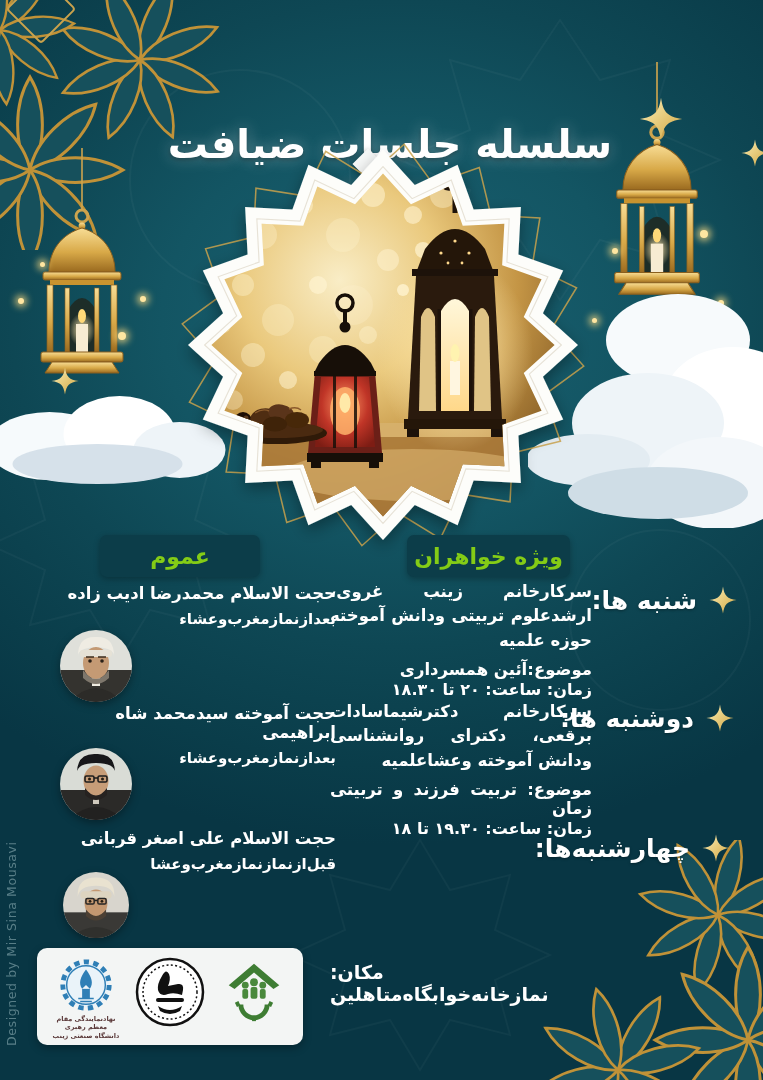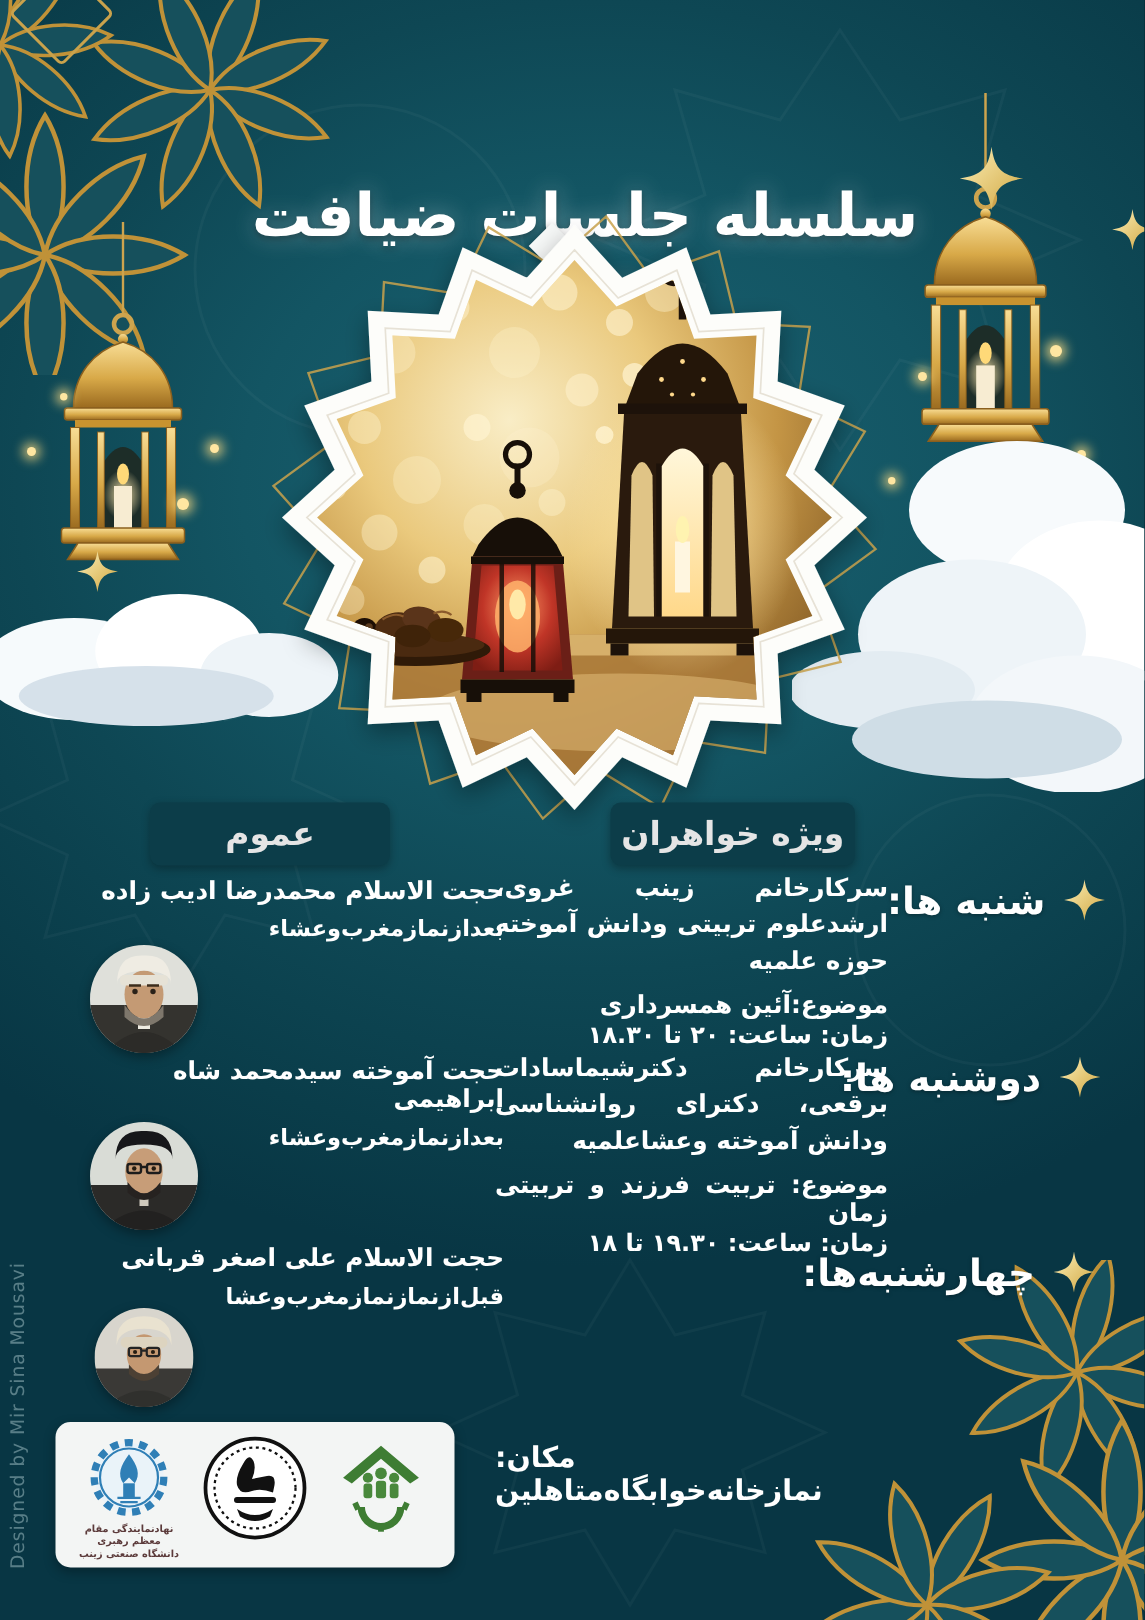--- a/index.html
+++ b/index.html
@@ -22,21 +22,21 @@
     transform:rotate(45deg);box-shadow:0 2px 6px rgba(0,0,0,.35);
   }
   .gold-diamond{
     left:16px;top:-16px;width:46px;height:46px;border:2.5px solid #c9a24c;
     transform:rotate(45deg);border-radius:4px;
   }
   
   .badge{
     height:42px;background:#0c3d49;border-radius:7px;
     display:flex;align-items:center;justify-content:center;
-    font-size:22px;font-weight:700;color:#e5e5e5;
+    font-size:22px;font-weight:700;color:#84cc16;
     box-shadow:0 2px 6px rgba(0,0,0,.28);direction:rtl;
   }
   .badge-public{left:100px;top:535px;width:160px;}
   .badge-sisters{left:407px;top:535px;width:163px;}
   
   .day-row{display:flex;direction:rtl;align-items:center;gap:9px;}
   .day-row .label{font-size:25px;font-weight:700;text-shadow:0 1px 3px rgba(0,0,0,.35);white-space:nowrap;}
   .spark{width:34px;height:34px;flex:0 0 auto;}
   .day-1{top:583px;right:23px;}
   .day-2{top:701px;right:26px;}

